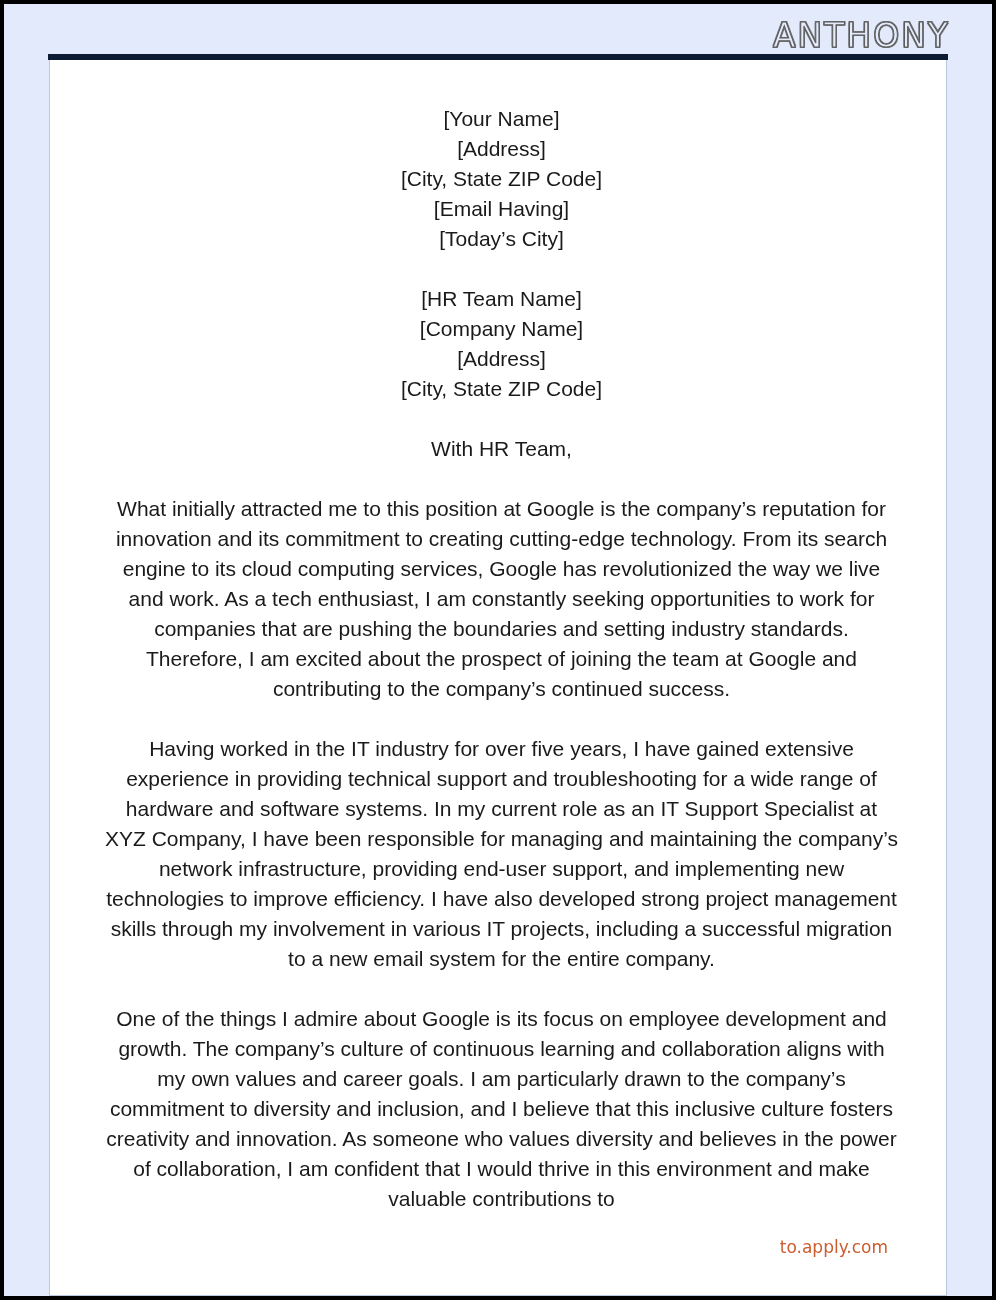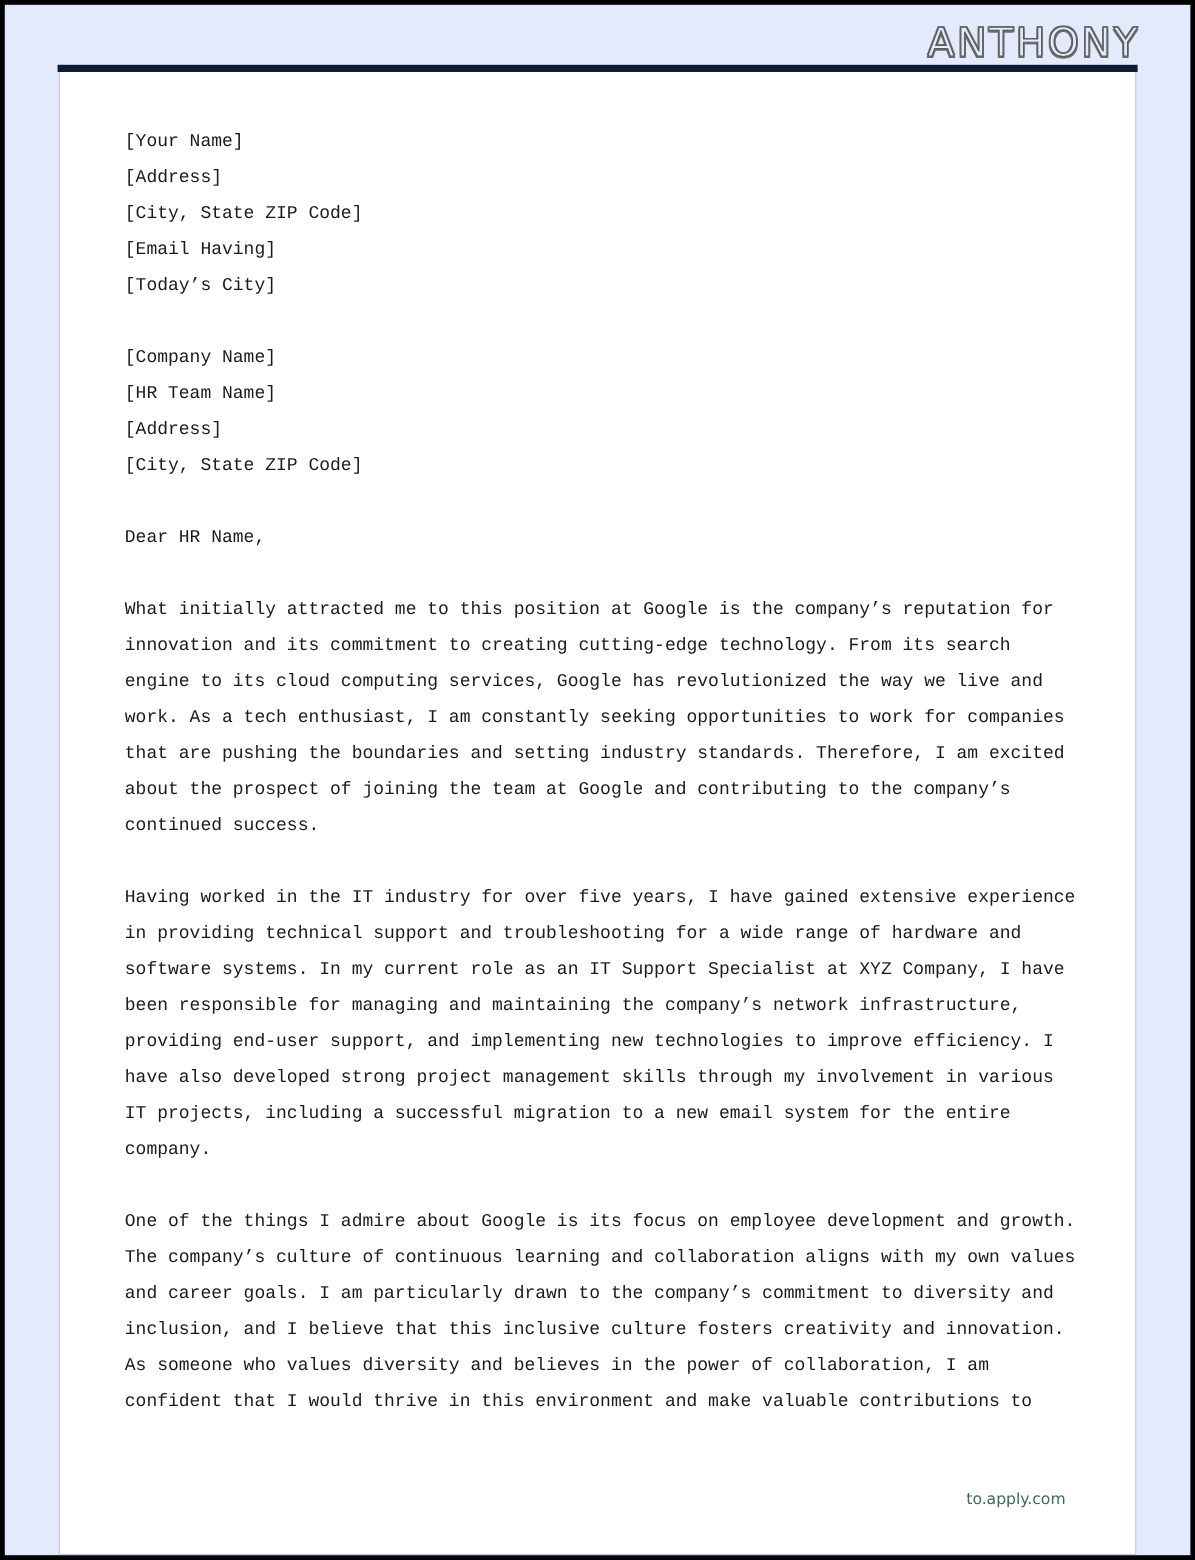--- a/index.html
+++ b/index.html
@@ -68,40 +68,41 @@
     border-bottom: 1px solid #b9c7e2;
     overflow: hidden;
   }
   .letter-inner {
     position: absolute;
     left: 54px;
     top: 44px;
     width: 795px;
   }
   .addr-line, .salutation, .para {
-    font-family: Liberation Mono, monospace;
-    font-size: 15px;
+    font-family: Liberation Sans, sans-serif;
+    font-size: 21px;
     line-height: 30px;
     color: #1a1a1a;
     margin: 0;
     white-space: pre-wrap;
+    text-align: center;
   }
   .block-gap {
     height: 30px;
   }
   .para {
     margin-bottom: 30px;
   }
   .watermark {
     position: absolute;
     right: 58px;
     bottom: 38px;
     font-family: "DejaVu Sans", sans-serif;
-    font-size: 13px;
-    color: #14532d;
+    font-size: 17px;
+    color: #c2410c;
     opacity: 0.85;
   }
 </style>
 </head>
 <body>
 
 <div class="page">
 
   <div class="header">
     <div class="header-name">ANTHONY</div>
@@ -115,29 +116,29 @@
         <div class="addr-line">[Your Name]</div>
         <div class="addr-line">[Address]</div>
         <div class="addr-line">[City, State ZIP Code]</div>
         <div class="addr-line">[Email Having]</div>
         <div class="addr-line">[Today’s City]</div>
       </div>
 
       <div class="block-gap"></div>
 
       <div>
+        <div class="addr-line">[HR Team Name]</div>
         <div class="addr-line">[Company Name]</div>
-        <div class="addr-line">[HR Team Name]</div>
         <div class="addr-line">[Address]</div>
         <div class="addr-line">[City, State ZIP Code]</div>
       </div>
 
       <div class="block-gap"></div>
 
-      <div class="salutation">Dear HR Name,</div>
+      <div class="salutation">With HR Team,</div>
 
       <div class="block-gap"></div>
 
       <p class="para">What initially attracted me to this position at Google is the company’s reputation for innovation and its commitment to creating cutting-edge technology. From its search engine to its cloud computing services, Google has revolutionized the way we live and work. As a tech enthusiast, I am constantly seeking opportunities to work for companies that are pushing the boundaries and setting industry standards. Therefore, I am excited about the prospect of joining the team at Google and contributing to the company’s continued success.</p>
       <p class="para">Having worked in the IT industry for over five years, I have gained extensive experience in providing technical support and troubleshooting for a wide range of hardware and software systems. In my current role as an IT Support Specialist at XYZ Company, I have been responsible for managing and maintaining the company’s network infrastructure, providing end-user support, and implementing new technologies to improve efficiency. I have also developed strong project management skills through my involvement in various IT projects, including a successful migration to a new email system for the entire company.</p>
       <p class="para">One of the things I admire about Google is its focus on employee development and growth. The company’s culture of continuous learning and collaboration aligns with my own values and career goals. I am particularly drawn to the company’s commitment to diversity and inclusion, and I believe that this inclusive culture fosters creativity and innovation. As someone who values diversity and believes in the power of collaboration, I am confident that I would thrive in this environment and make valuable contributions to</p>
 
     </div>
 
     <div class="watermark">to.apply.com</div>

